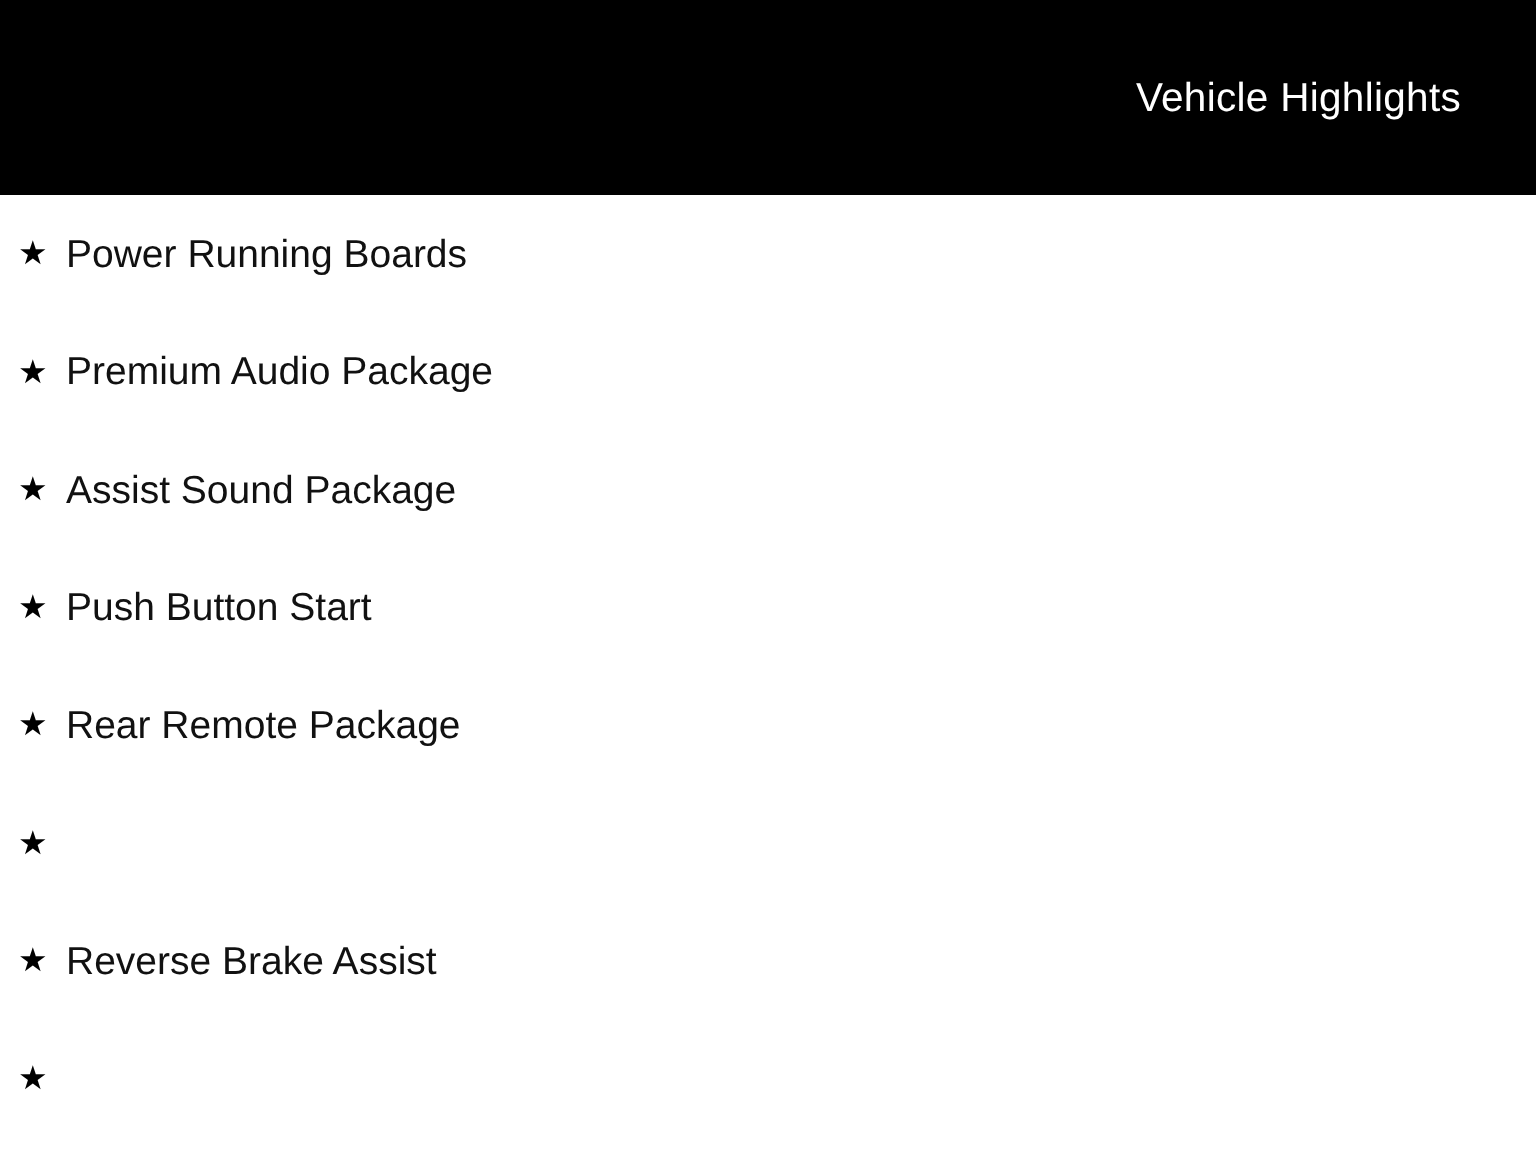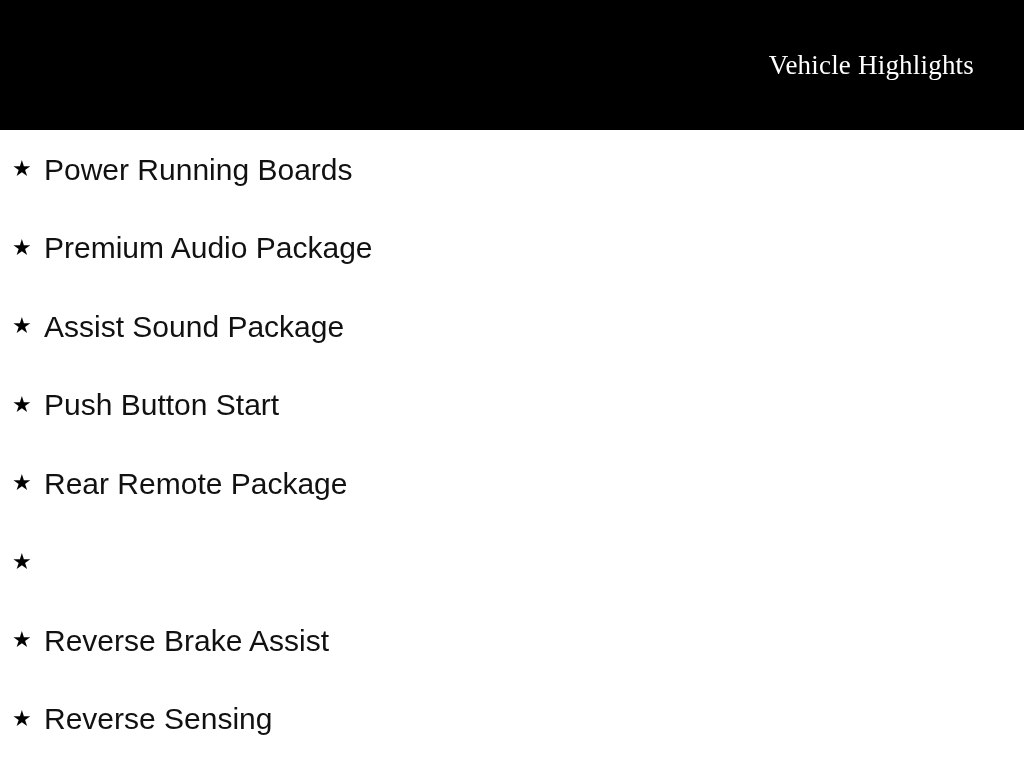--- a/index.html
+++ b/index.html
@@ -28,21 +28,21 @@
     background: #000000;
     box-sizing: border-box;
   }
 
   .header-title {
     position: absolute;
     right: 50px;
     top: 50px;
     color: #ffffff;
     font-size: 27px;
-    font-family: Liberation Serif, serif;
+    font-family: Liberation Sans, sans-serif;
     font-weight: 400;
     letter-spacing: 0.2px;
     white-space: nowrap;
   }
 
   .highlights-list {
     position: absolute;
     top: 130px;
     left: 0;
     width: 1024px;
@@ -63,21 +63,21 @@
     display: inline-block;
     width: 26px;
     font-size: 22px;
     line-height: 1;
     color: #000000;
     text-align: left;
     flex: 0 0 auto;
   }
 
   .highlight-label {
-    font-size: 30px;
+    font-size: 26px;
     color: #111111;
     font-family: "Liberation Sans", sans-serif;
     font-weight: 400;
     line-height: 1.1;
     white-space: nowrap;
     padding-left: 6px;
   }
 </style>
 </head>
 <body>
@@ -119,18 +119,17 @@
       <span class="star-icon">★</span>
     </li>
 
     <li class="highlight-item">
       <span class="star-icon">★</span>
       <span class="highlight-label">Reverse Brake Assist</span>
     </li>
 
     <li class="highlight-item">
       <span class="star-icon">★</span>
-      <span class="highlight-label">Reverse Sensing</span>
     </li>
 
   </ul>
 
 </div>
 
 </body></html>

